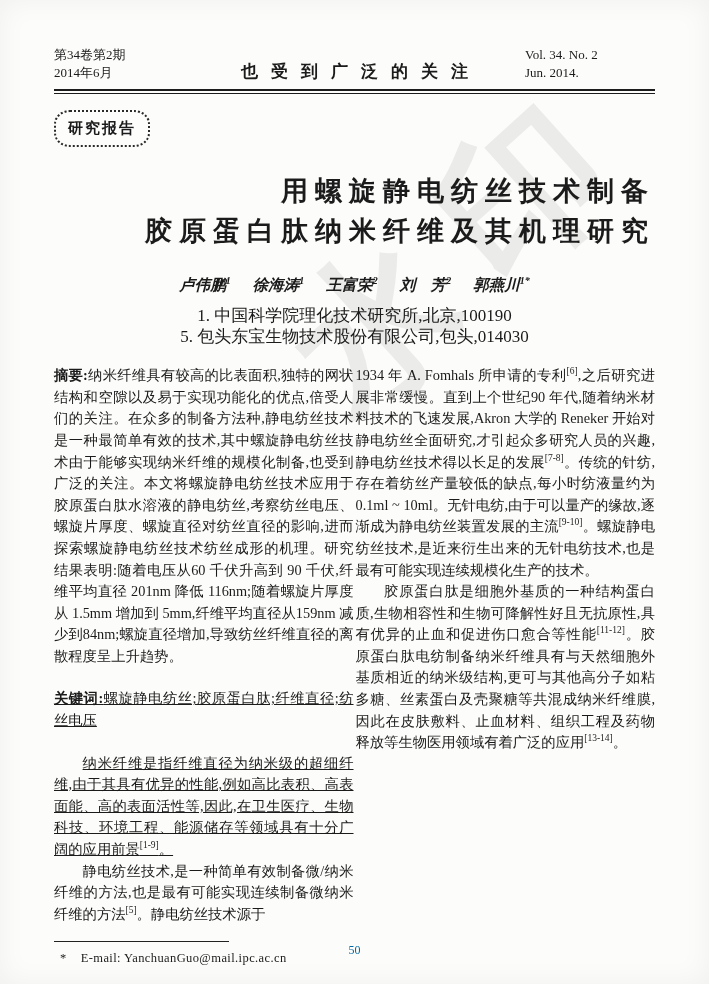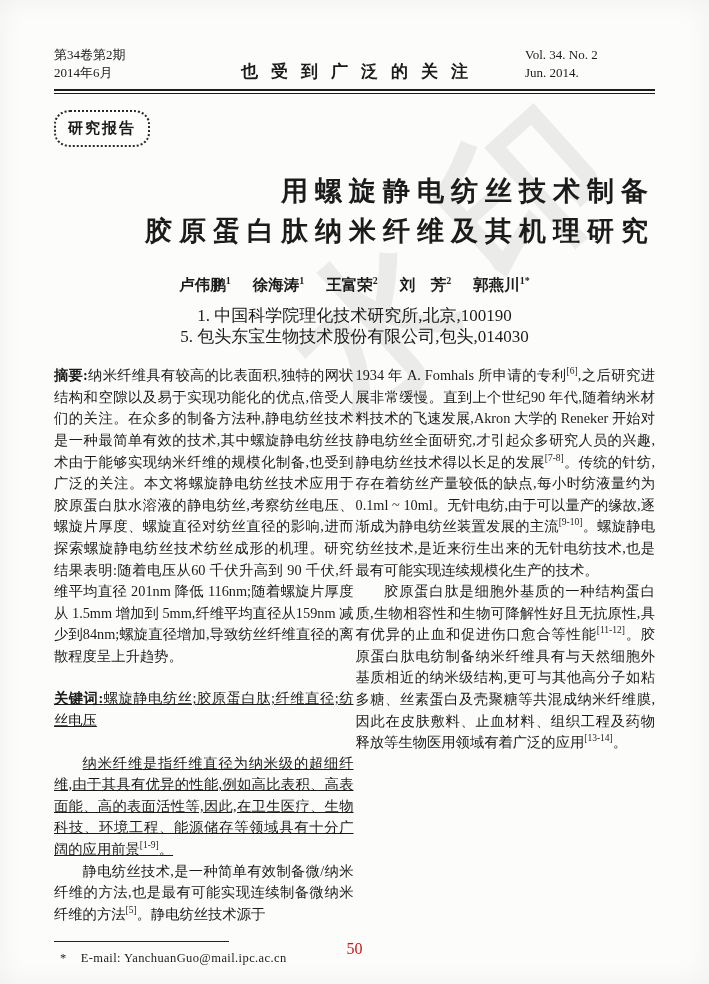--- a/index.html
+++ b/index.html
@@ -79,21 +79,21 @@
   
   .article-title {
     text-align: right;
     font-weight: bold;
     font-size: 27px;
     letter-spacing: 7px;
     line-height: 40px;
   }
   .article-title.first { margin-top: 24px; }
   .authors { text-align: center; margin-top: 24px; font-size: 15.5px; font-weight: bold; }
-  .author { margin: 0 11px; white-space: nowrap; }
+  .author { margin: 0 11px; white-space: nowrap; font-style: italic; }
   .author sup { font-weight: bold; font-size: 10px; }
   .affiliation { text-align: center; font-size: 17px; line-height: 21px; }
   .affiliation.first { margin-top: 9px; }
 
   
   .columns {
     display: flex;
     gap: 2px;
     margin-top: 18px;
   }
@@ -121,22 +121,22 @@
     letter-spacing: 0.4px;
   }
   .footnote .star { margin: 0 14px 0 6px; }
 
   
   .page-number {
     position: absolute;
     left: 0; right: 0;
     bottom: 26px;
     text-align: center;
-    font-size: 16px;
-    color: #b91c1c;
+    font-size: 12px;
+    color: #0369a1;
     z-index: 1;
   }
 </style>
 </head>
 <body>
 
 <div class="page">
 
   <div class="watermark">水印</div>
 

